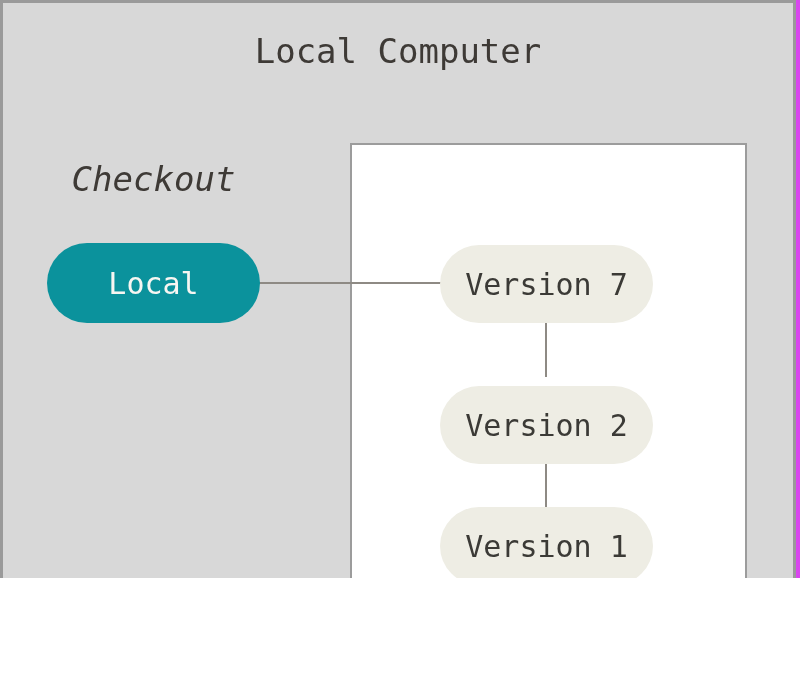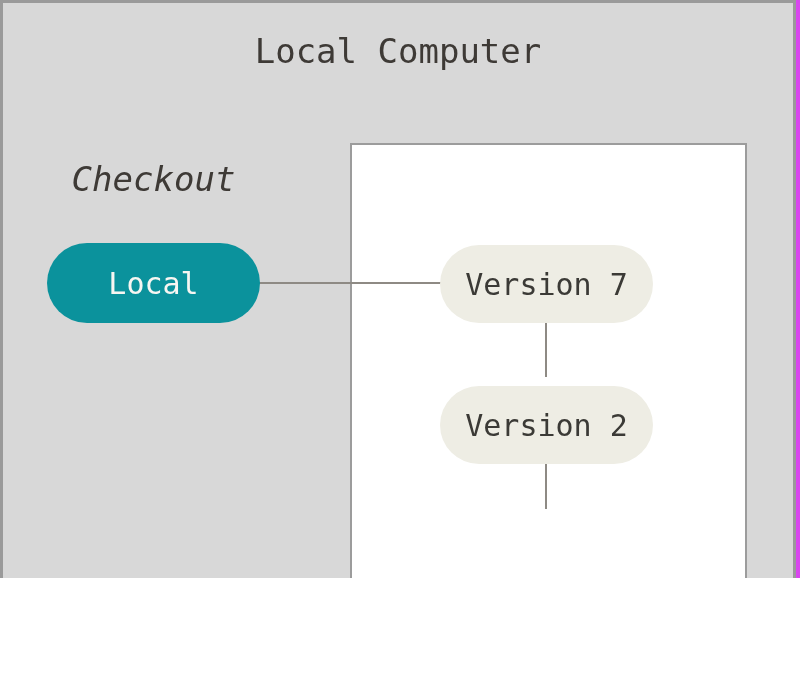--- a/index.html
+++ b/index.html
@@ -129,14 +129,17 @@
   </div>
 
   <div class="pill version-pill v3">
     <span>Version 7</span>
   </div>
 
   <div class="pill version-pill v2">
     <span>Version 2</span>
   </div>
 
+  <div class="pill version-pill v1">
+    <span>Version 1</span>
+  </div>
 
 </div>
 
 </body></html>

